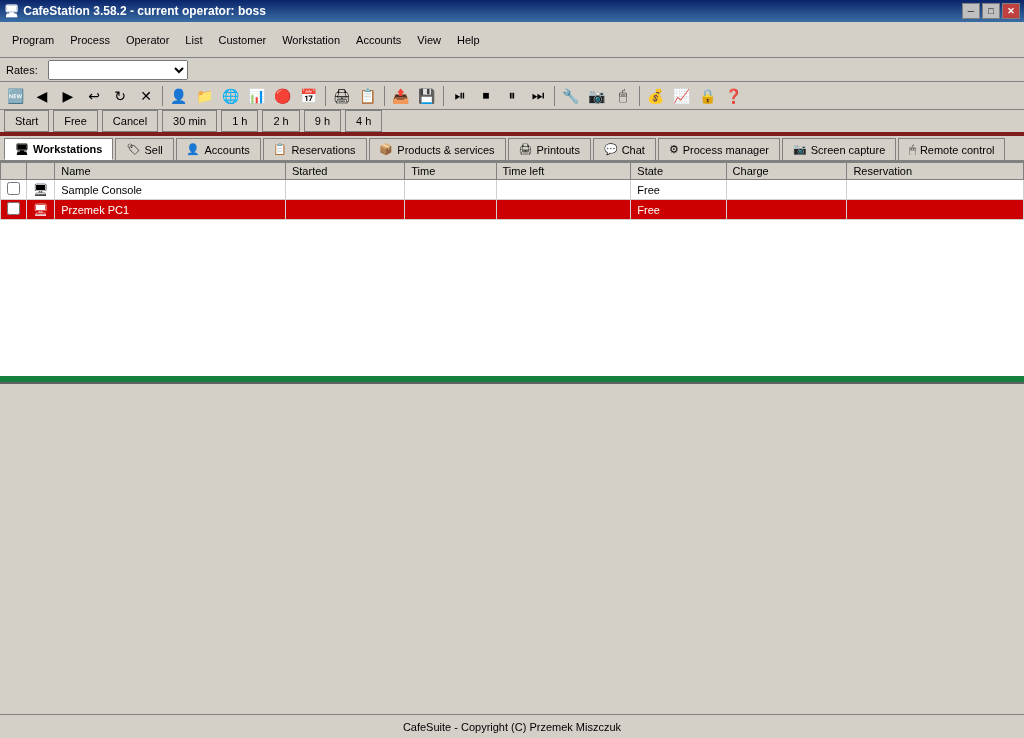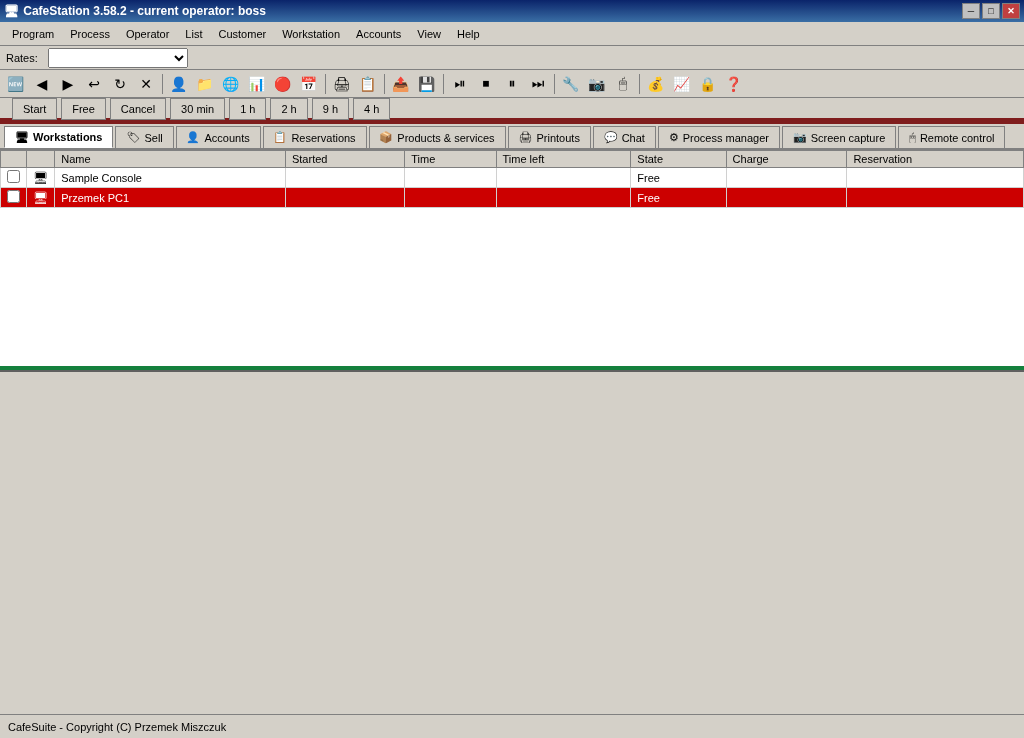--- a/index.html
+++ b/index.html
@@ -24,21 +24,21 @@
       background: #c0c0c0;
       border: 1px solid #808080;
       display: flex; align-items: center; justify-content: center;
       font-size: 9px; color: #000; cursor: pointer;
     }
     .title-btn.close { background: #c04040; color: white; }
 
     
     #menu-bar {
       background: #d4d0c8;
-      height: 24px;
+      height: 36px;
       display: flex;
       align-items: center;
       padding: 0 4px;
       border-bottom: 1px solid #808080;
     }
     .menu-item {
       padding: 2px 8px;
       cursor: pointer;
       font-size: 11px;
     }
@@ -75,23 +75,23 @@
       font-size: 14px; cursor: pointer;
     }
     .tb-sep { width: 1px; height: 20px; background: #808080; margin: 0 2px; }
 
     
     #quick-bar {
       background: #d4d0c8;
       height: 26px;
       display: flex;
       align-items: flex-start;
-      padding: 0 12px;
+      padding: 0 4px;
       gap: 4px;
-      border-bottom: 6px solid #7f1d1d;
+      border-bottom: 4px solid #7f1d1d;
     }
     .quick-btn {
       height: 22px;
       padding: 0 10px;
       background: #d4d0c8;
       border: 1px solid #808080;
       font-size: 11px;
       cursor: pointer;
     }
 
@@ -156,21 +156,21 @@
       position: fixed;
       bottom: 0;
       left: 0;
       width: 1024px;
       height: 24px;
       background: #d4d0c8;
       border-top: 1px solid #808080;
       display: flex;
       align-items: center;
       padding: 0 8px;
-      justify-content: space-between;
+      justify-content: center;
       font-size: 11px;
     }
 
     #table-area {
       flex: 1;
       background: #ffffff;
       overflow: auto;
     }
   </style>
 </head>
@@ -290,21 +290,21 @@
   <div class="tab">
     <span>📷</span>
     <span>Screen capture</span>
   </div>
   <div class="tab">
     <span>🖱</span>
     <span>Remote control</span>
   </div>
 </div>
 
-<div id="table-area" style="height: 220px; background: #fff; border-bottom: 4px solid #15803d; overflow: auto;">
+<div id="table-area" style="height: 220px; background: #fff; border-bottom: 6px solid #15803d; overflow: auto;">
   <table id="data-table">
     <thead>
       <tr>
         <th style="width:20px;"></th>
         <th style="width:22px;"></th>
         <th>Name</th>
         <th>Started</th>
         <th>Time</th>
         <th>Time left</th>
         <th>State</th>

